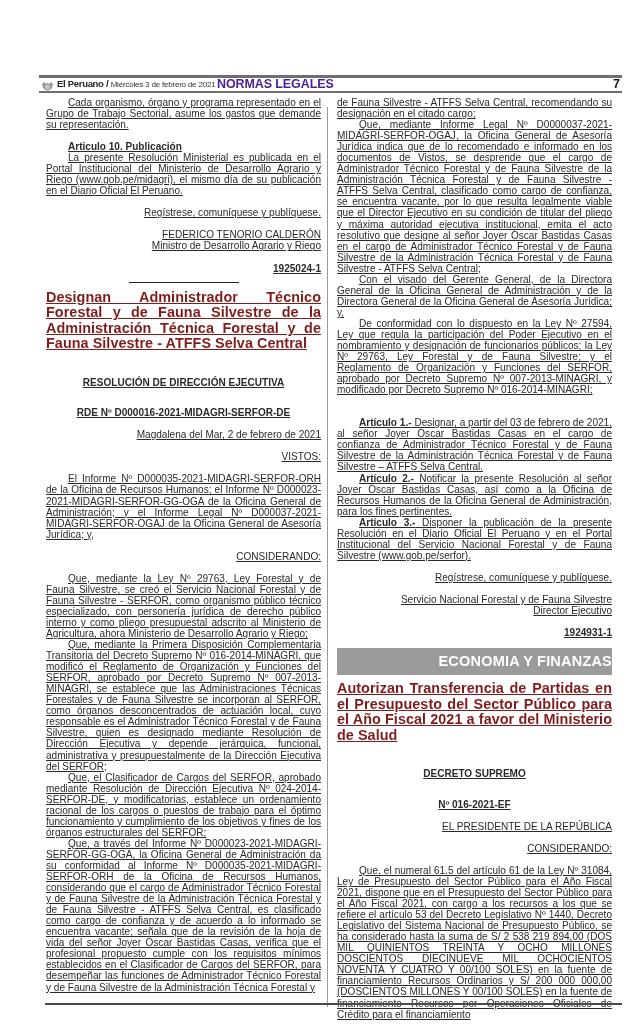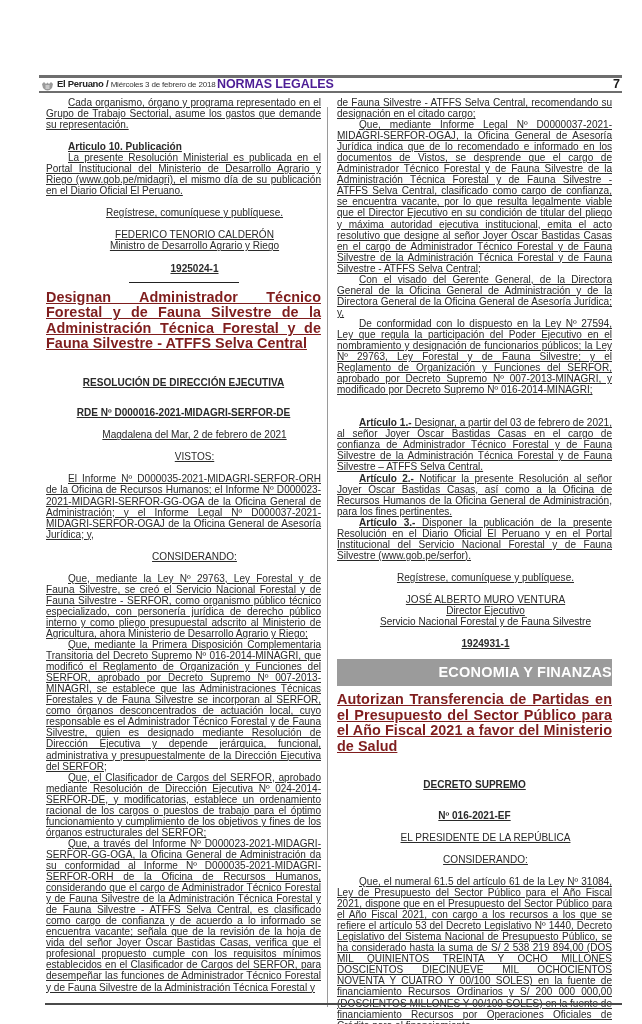--- a/index.html
+++ b/index.html
@@ -16,42 +16,42 @@
     .hdr-page { position: absolute; right: 2px; top: -1px; font-size: 12.5px; font-weight: bold; color: #1a1a1a; }
     .col { position: absolute; top: 97px; width: 275px; font-size: 10.05px; line-height: 11.05px; text-align: justify; }
     .col-left { left: 46px; }
     .col-right { left: 337px; }
     .col-divider { position: absolute; left: 327px; top: 107px; width: 1px; height: 900px; background: #9a9a9a; }
     p { margin: 0; text-decoration: underline; }
     .ind { text-indent: 22px; }
     .gap { height: 11px; }
     .gap-s { height: 6px; }
     .bold { font-weight: bold; }
-    .plain-indent { padding-left: 22px; text-align: center; }
+    .plain-indent { padding-left: 22px; text-align: right; }
     .short-rule { width: 110px; height: 1px; background: #222; margin: 8px auto 7px auto; }
     .headline { font-size: 14.4px; line-height: 15.6px; font-weight: bold; color: #7f1d1d; text-align: justify; letter-spacing: 0.05px; }
     .section-band { background: #9b9b9b; color: #ffffff; font-weight: bold; font-size: 14.5px; text-align: right; height: 27px; line-height: 27px; margin: 10px 0 6px 0; letter-spacing: 0.2px; }
     .code { font-weight: bold; }
     .subhead { font-weight: bold; text-align: center; line-height: 11.2px; margin-top: 19px; }
   </style>
 </head>
 <body>
 
 <div class="page">
 
   <div class="rule-top"></div>
 
   <div class="header">
     <span class="hdr-logo">
       <svg width="13" height="11" viewBox="0 0 13 11">
         <path d="M1 2 L3 0 L5 2 L6.5 0.5 L8 2 L10 0 L12 2 L11 6 Q6.5 11 2 6 Z" fill="#9a9a9a"></path>
         <rect x="4.5" y="3" width="4" height="4" fill="#c8c8c8"></rect>
       </svg>
     </span>
-    <span class="hdr-brand"><span>El Peruano</span><span> / </span><span class="hdr-date">Miércoles 3 de febrero de 2018</span></span>
+    <span class="hdr-brand"><span>El Peruano</span><span> / </span><span class="hdr-date">Miércoles 3 de febrero de 2021</span></span>
     <span class="hdr-title">NORMAS LEGALES</span>
     <span class="hdr-page">7</span>
   </div>
 
   <div class="rule-head-bottom"></div>
 
   <div class="col-divider"></div>
 
   <div class="col col-left">
     <p class="ind">Cada organismo, órgano y programa representado en el Grupo de Trabajo Sectorial, asume los gastos que demande su representación.</p>
@@ -91,23 +91,22 @@
     <p class="ind">Con el visado del Gerente General, de la Directora General de la Oficina General de Administración y de la Directora General de la Oficina General de Asesoría Jurídica; y,</p>
     <p class="ind">De conformidad con lo dispuesto en la Ley Nº 27594, Ley que regula la participación del Poder Ejecutivo en el nombramiento y designación de funcionarios públicos; la Ley Nº 29763, Ley Forestal y de Fauna Silvestre; y el Reglamento de Organización y Funciones del SERFOR, aprobado por Decreto Supremo Nº 007-2013-MINAGRI, y modificado por Decreto Supremo Nº 016-2014-MINAGRI;</p>
     <div class="gap"></div>
     <div class="gap"></div>
     <p class="ind"><span class="bold">Artículo 1.-</span><span> Designar, a partir del 03 de febrero de 2021, al señor Joyer Óscar Bastidas Casas en el cargo de confianza de Administrador Técnico Forestal y de Fauna Silvestre de la Administración Técnica Forestal y de Fauna Silvestre – ATFFS Selva Central.</span></p>
     <p class="ind"><span class="bold">Artículo 2.-</span><span> Notificar la presente Resolución al señor Joyer Óscar Bastidas Casas, así como a la Oficina de Recursos Humanos de la Oficina General de Administración, para los fines pertinentes.</span></p>
     <p class="ind"><span class="bold">Artículo 3.-</span><span> Disponer la publicación de la presente Resolución en el Diario Oficial El Peruano y en el Portal Institucional del Servicio Nacional Forestal y de Fauna Silvestre (www.gob.pe/serfor).</span></p>
     <div class="gap"></div>
     <p class="plain-indent">Regístrese, comuníquese y publíquese.</p>
     <div class="gap"></div>
-    <p class="plain-indent">JOSÉ ALBERTO MURO VENTURA</p>
+    <p class="plain-indent">Servicio Nacional Forestal y de Fauna Silvestre</p>
     <p class="plain-indent">Director Ejecutivo</p>
-    <p class="plain-indent">Servicio Nacional Forestal y de Fauna Silvestre</p>
     <div class="gap"></div>
     <p class="plain-indent code">1924931-1</p>
     <div class="section-band">ECONOMIA Y FINANZAS</div>
     <p class="headline">Autorizan Transferencia de Partidas en el Presupuesto del Sector Público para el Año Fiscal 2021 a favor del Ministerio de Salud</p>
     <div class="gap-s"></div>
     <p class="subhead">DECRETO SUPREMO</p>
     <p class="subhead">Nº 016-2021-EF</p>
     <div class="gap"></div>
     <p class="plain-indent">EL PRESIDENTE DE LA REPÚBLICA</p>
     <div class="gap"></div>

